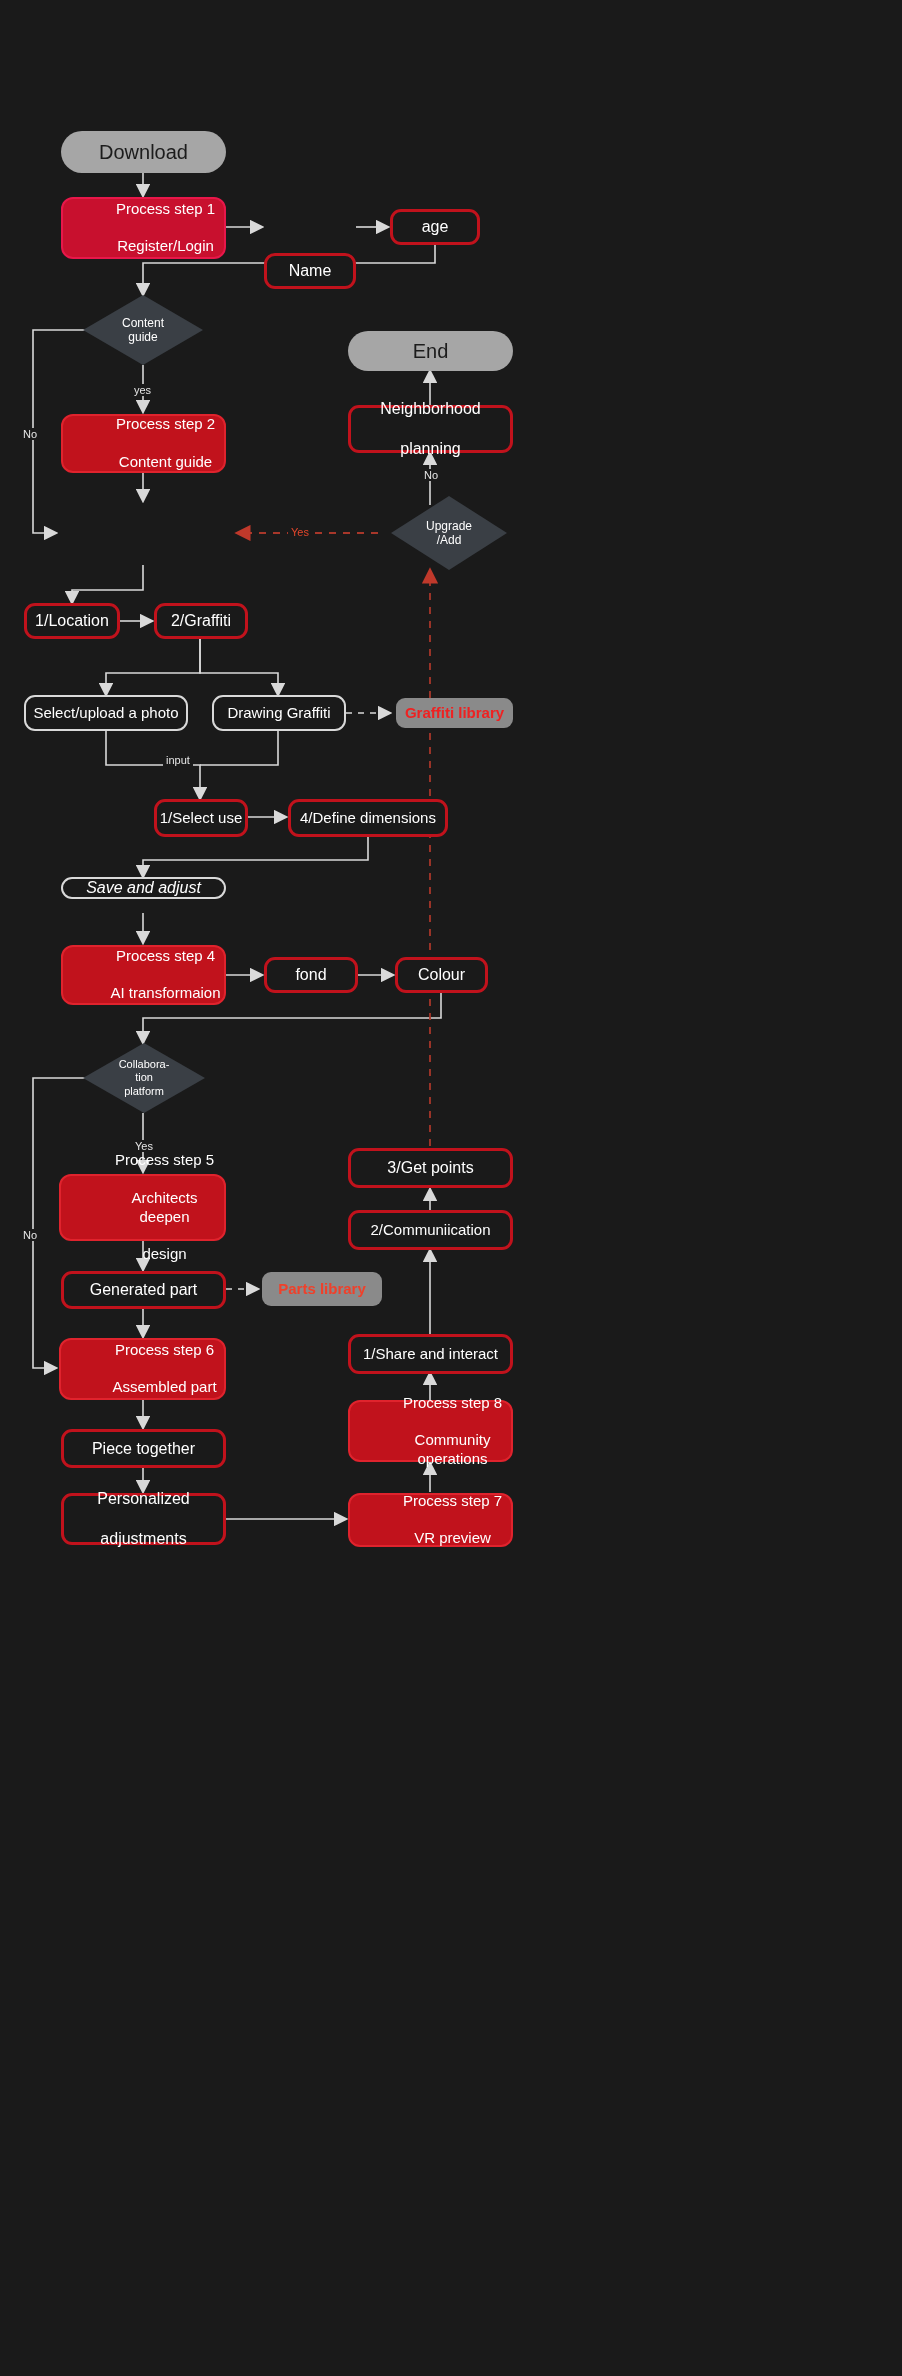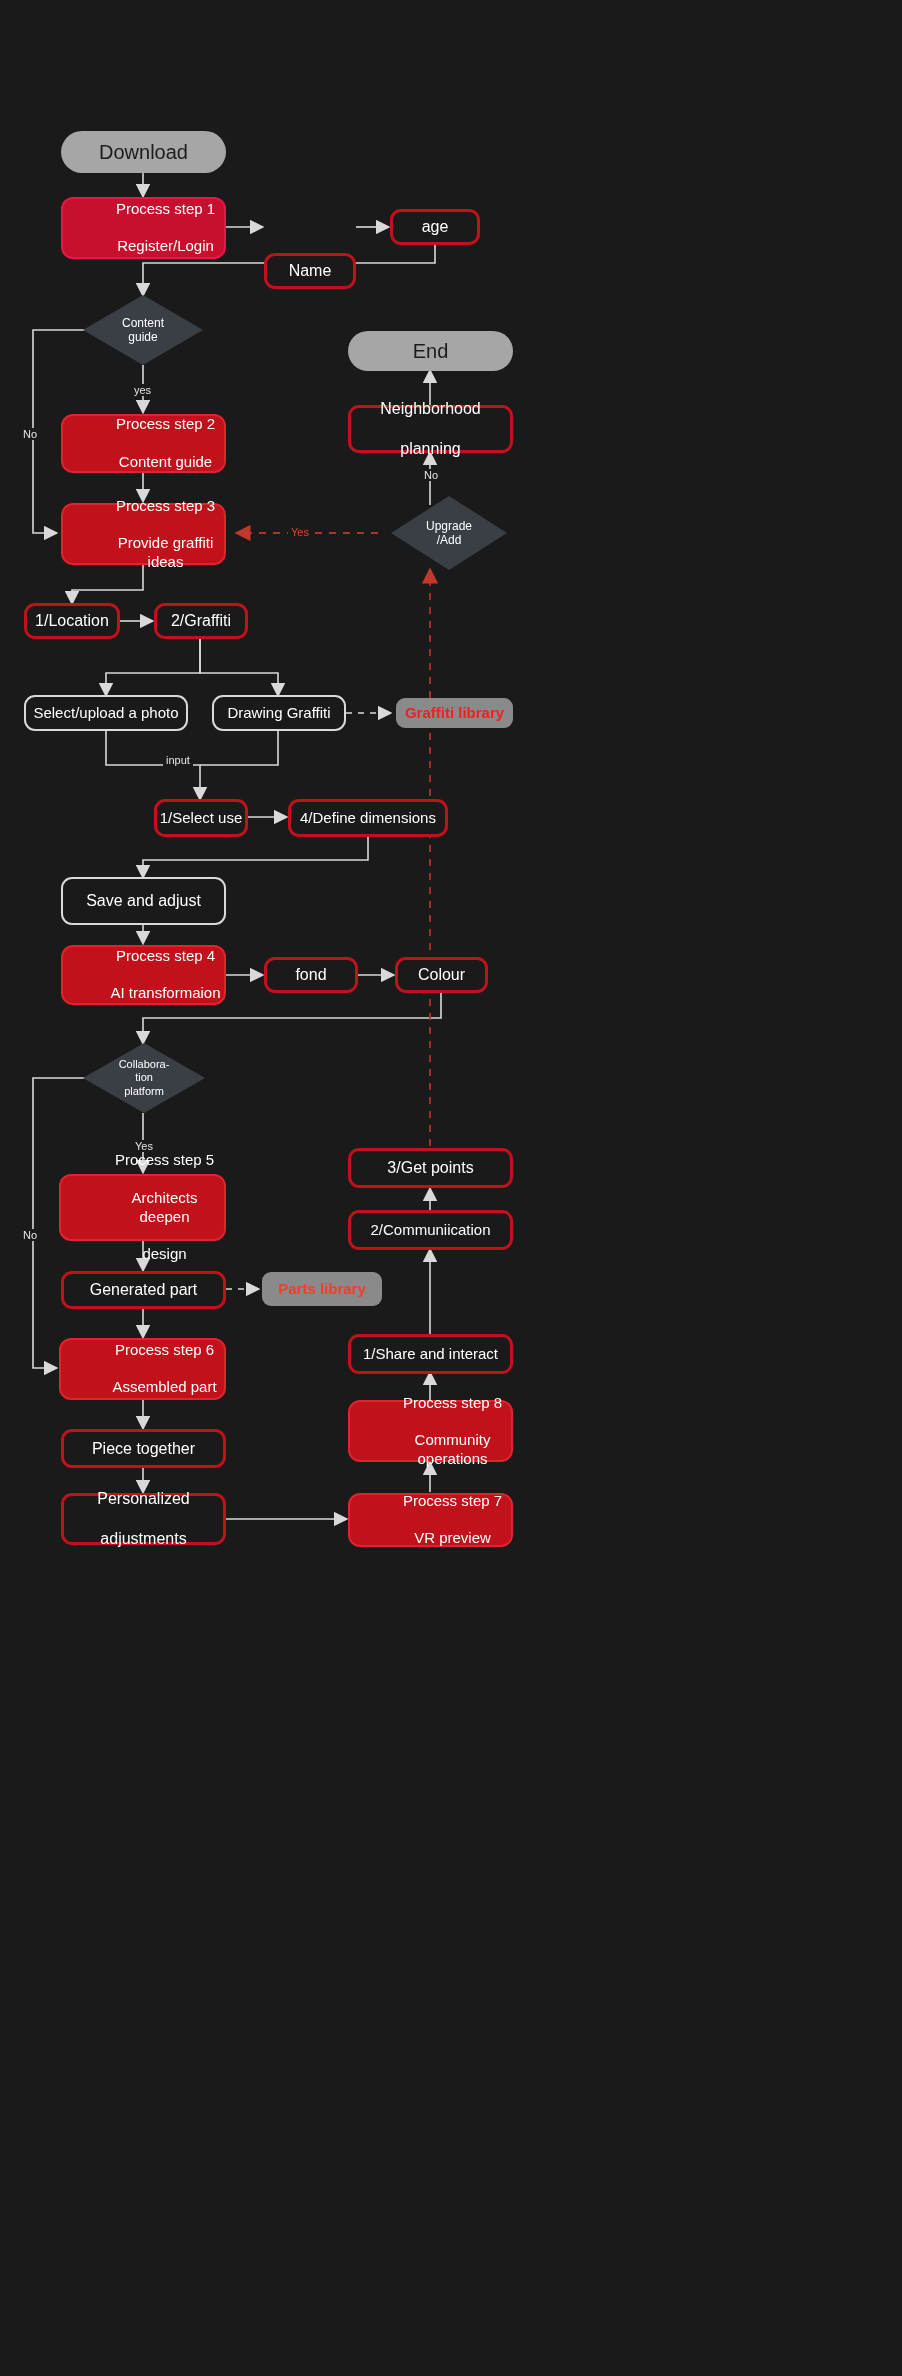--- a/index.html
+++ b/index.html
@@ -173,26 +173,20 @@
   </div>
   <div class="elabel" style="left:421px;top:469px;">No</div>
 
   <div class="node proc" style="left:61px;top:414px;width:165px;height:59px;">
     <span>
       <span>Process step 2</span><br>
       <span>Content guide</span>
     </span>
   </div>
 
-  <div class="node proc" style="left:61px;top:503px;width:165px;height:62px;">
-    <span>
-      <span>Process step 3</span><br>
-      <span>Provide graffiti ideas</span>
-    </span>
-  </div>
 
   <div class="dia" style="left:391px;top:496px;width:116px;height:74px;">
     <div class="shape"></div>
     <div class="txt">
       <span>Upgrade</span><br>
       <span>/Add</span>
     </div>
   </div>
   <div class="elabel redlab" style="left:288px;top:526px;">Yes</div>
 
@@ -219,21 +213,21 @@
   <div class="elabel" style="left:163px;top:754px;">input</div>
 
   <div class="node ored" style="left:154px;top:799px;width:94px;height:38px;font-size:15px;">
     <span>1/Select use</span>
   </div>
 
   <div class="node ored" style="left:288px;top:799px;width:160px;height:38px;font-size:15px;">
     <span>4/Define dimensions</span>
   </div>
 
-  <div class="node owhite" style="left:61px;top:877px;width:165px;height:48px;">
+  <div class="node owhite" style="left:61px;top:877px;width:165px;height:22px;font-style:italic;">
     <span>Save and adjust</span>
   </div>
 
   <div class="node proc" style="left:61px;top:945px;width:165px;height:60px;">
     <span>
       <span>Process step 4</span><br>
       <span>AI transformaion</span>
     </span>
   </div>
 

